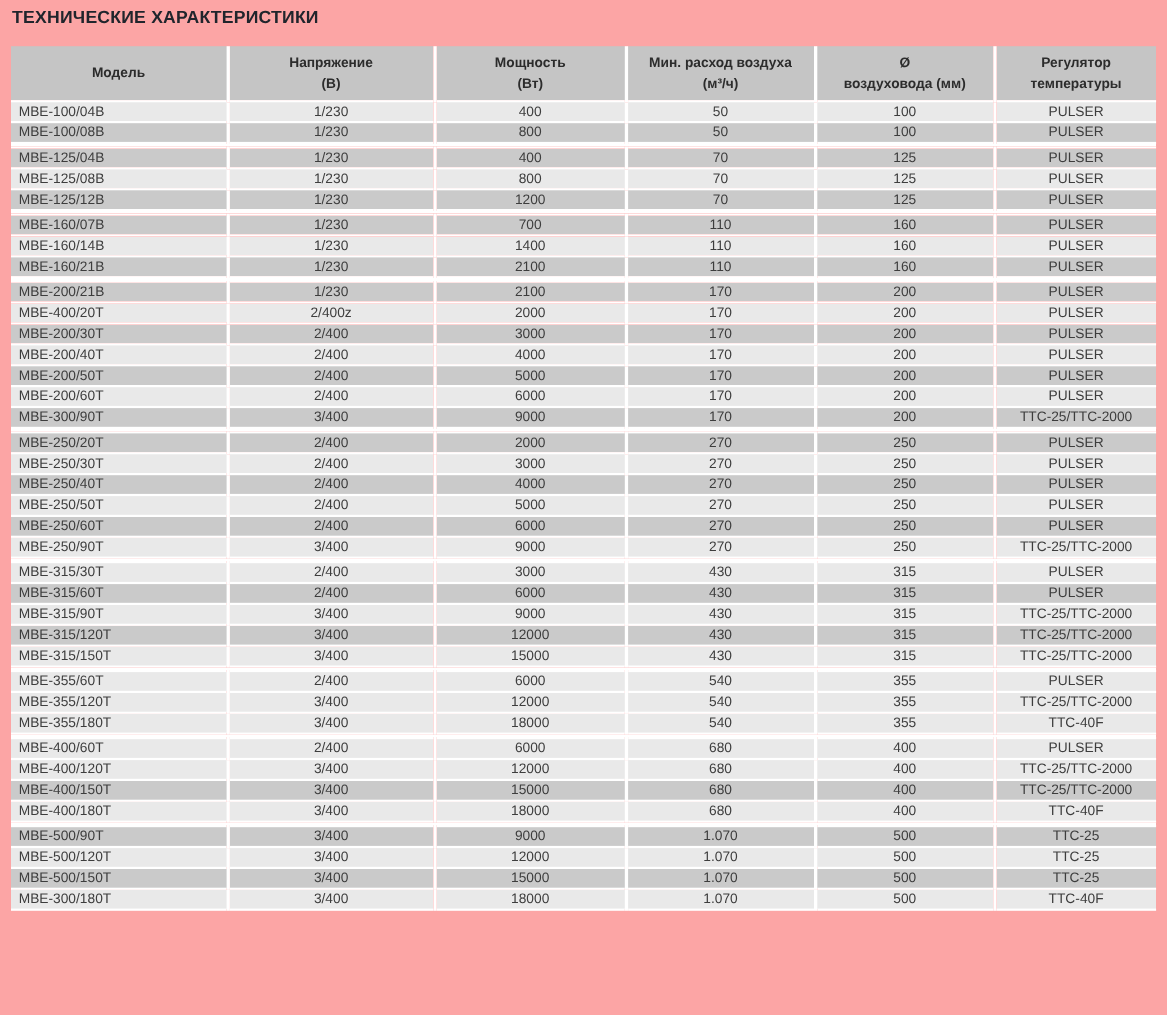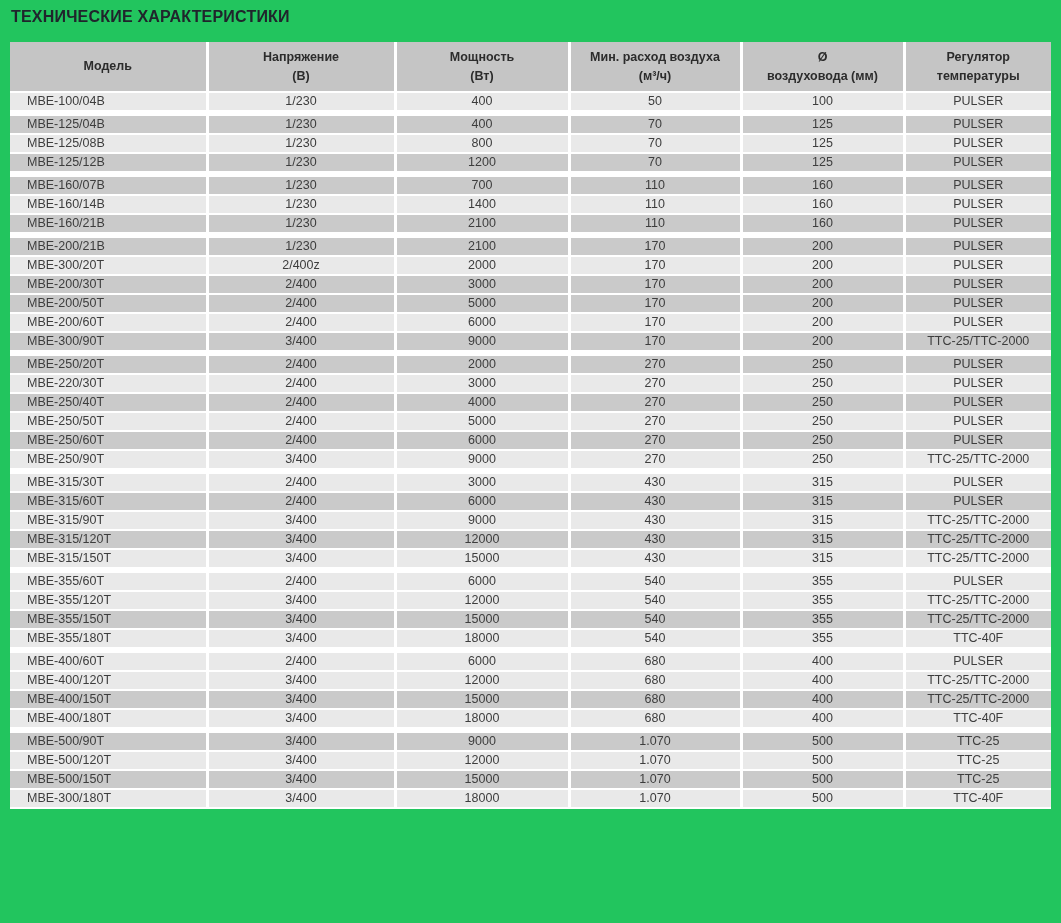--- a/index.html
+++ b/index.html
@@ -6,21 +6,21 @@
   html, body {
     margin: 0;
     padding: 0;
     background: #ffffff;
     width: 1061px;
     font-family: "Liberation Sans", sans-serif;
   }
   .page {
     width: 1061px;
     height: 923px;
-    background: #22c55e;
+    background: #fca5a5;
     overflow: hidden;
   }
   .title {
     margin: 7px 0 0 11px;
     font-size: 16px;
     line-height: 19px;
     font-weight: bold;
     color: #20252c;
     letter-spacing: 0.2px;
   }
@@ -49,21 +49,21 @@
     line-height: 19px;
     vertical-align: middle;
   }
   tbody td {
     height: 17px;
     line-height: 17px;
     white-space: nowrap;
   }
   tr.light td { background: #e9e9e9; }
   tr.dark  td { background: #cacaca; }
-  td.model { text-align: left; padding-left: 17px; }
+  td.model { text-align: left; padding-left: 7px; }
   tr.spacer td { background: #ffffff; height: 4px; border-right: none; }
 </style>
 </head>
 <body>
 
 <div class="page">
   <div class="title">ТЕХНИЧЕСКИЕ ХАРАКТЕРИСТИКИ</div>
 
   <table class="specs">
     <colgroup>
@@ -91,20 +91,28 @@
     </thead>
     <tbody>
         <tr class="light">
           <td class="model">MBE-100/04B</td>
           <td>1/230</td>
           <td>400</td>
           <td>50</td>
           <td>100</td>
           <td>PULSER</td>
         </tr>
+        <tr class="dark">
+          <td class="model">MBE-100/08B</td>
+          <td>1/230</td>
+          <td>800</td>
+          <td>50</td>
+          <td>100</td>
+          <td>PULSER</td>
+        </tr>
         <tr class="spacer">
           <td colspan="6"></td>
         </tr>
         <tr class="dark">
           <td class="model">MBE-125/04B</td>
           <td>1/230</td>
           <td>400</td>
           <td>70</td>
           <td>125</td>
           <td>PULSER</td>
@@ -157,35 +165,43 @@
         </tr>
         <tr class="dark">
           <td class="model">MBE-200/21B</td>
           <td>1/230</td>
           <td>2100</td>
           <td>170</td>
           <td>200</td>
           <td>PULSER</td>
         </tr>
         <tr class="light">
-          <td class="model">MBE-300/20T</td>
+          <td class="model">MBE-400/20T</td>
           <td>2/400z</td>
           <td>2000</td>
           <td>170</td>
           <td>200</td>
           <td>PULSER</td>
         </tr>
         <tr class="dark">
           <td class="model">MBE-200/30T</td>
           <td>2/400</td>
           <td>3000</td>
           <td>170</td>
           <td>200</td>
           <td>PULSER</td>
         </tr>
+        <tr class="light">
+          <td class="model">MBE-200/40T</td>
+          <td>2/400</td>
+          <td>4000</td>
+          <td>170</td>
+          <td>200</td>
+          <td>PULSER</td>
+        </tr>
         <tr class="dark">
           <td class="model">MBE-200/50T</td>
           <td>2/400</td>
           <td>5000</td>
           <td>170</td>
           <td>200</td>
           <td>PULSER</td>
         </tr>
         <tr class="light">
           <td class="model">MBE-200/60T</td>
@@ -208,21 +224,21 @@
         </tr>
         <tr class="dark">
           <td class="model">MBE-250/20T</td>
           <td>2/400</td>
           <td>2000</td>
           <td>270</td>
           <td>250</td>
           <td>PULSER</td>
         </tr>
         <tr class="light">
-          <td class="model">MBE-220/30T</td>
+          <td class="model">MBE-250/30T</td>
           <td>2/400</td>
           <td>3000</td>
           <td>270</td>
           <td>250</td>
           <td>PULSER</td>
         </tr>
         <tr class="dark">
           <td class="model">MBE-250/40T</td>
           <td>2/400</td>
           <td>4000</td>
@@ -305,28 +321,20 @@
           <td>2/400</td>
           <td>6000</td>
           <td>540</td>
           <td>355</td>
           <td>PULSER</td>
         </tr>
         <tr class="light">
           <td class="model">MBE-355/120T</td>
           <td>3/400</td>
           <td>12000</td>
-          <td>540</td>
-          <td>355</td>
-          <td>TTC-25/TTC-2000</td>
-        </tr>
-        <tr class="dark">
-          <td class="model">MBE-355/150T</td>
-          <td>3/400</td>
-          <td>15000</td>
           <td>540</td>
           <td>355</td>
           <td>TTC-25/TTC-2000</td>
         </tr>
         <tr class="light">
           <td class="model">MBE-355/180T</td>
           <td>3/400</td>
           <td>18000</td>
           <td>540</td>
           <td>355</td>

